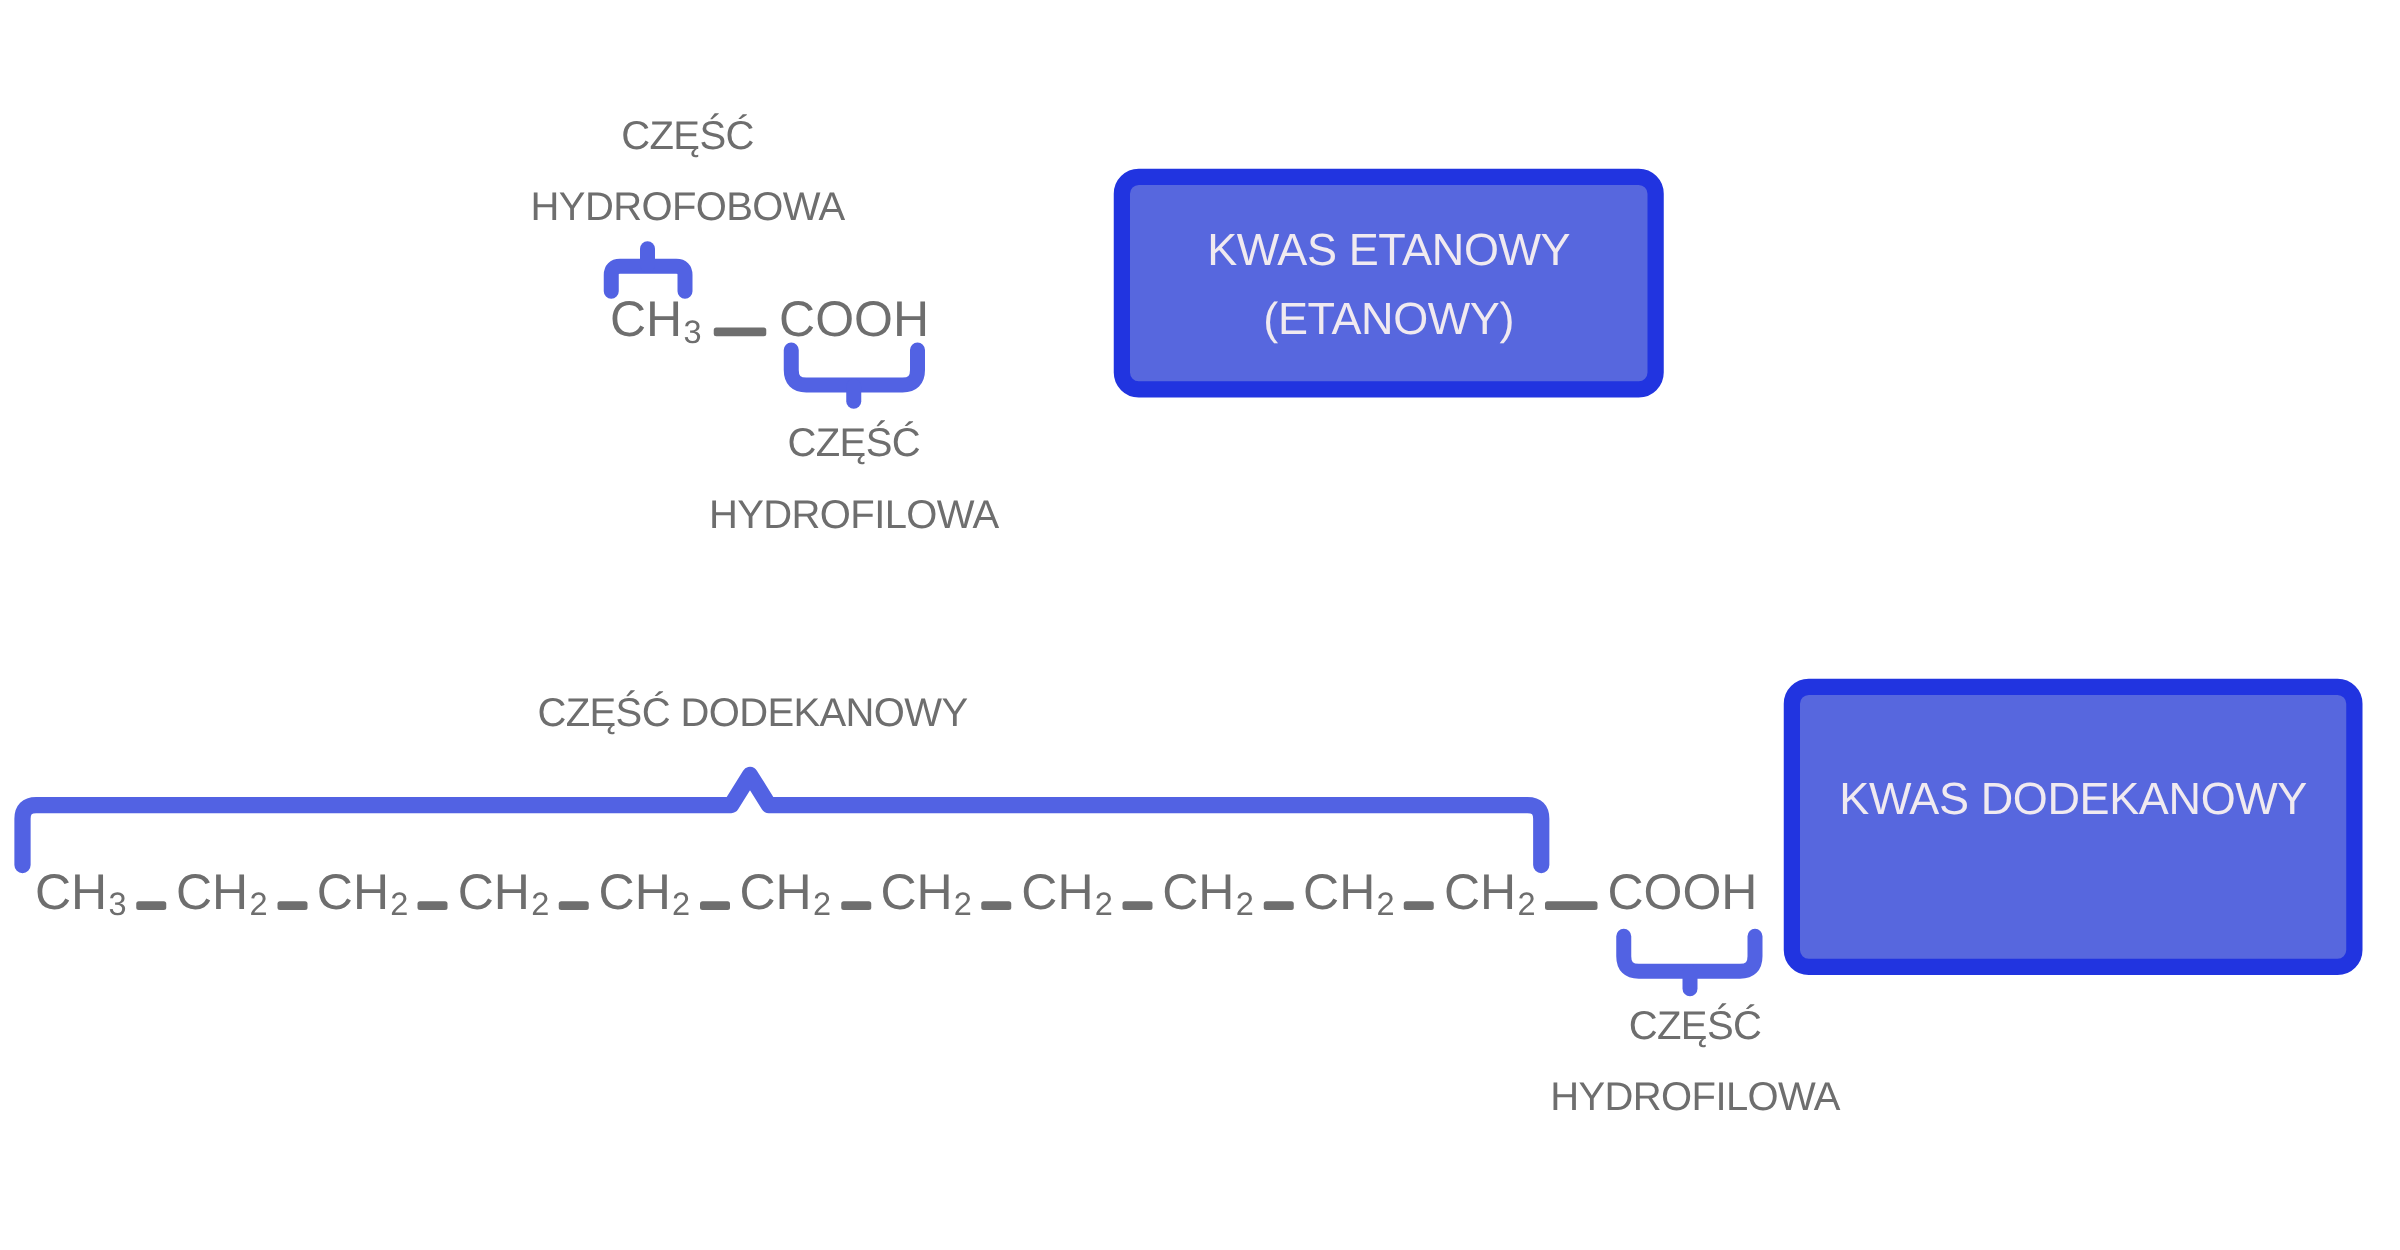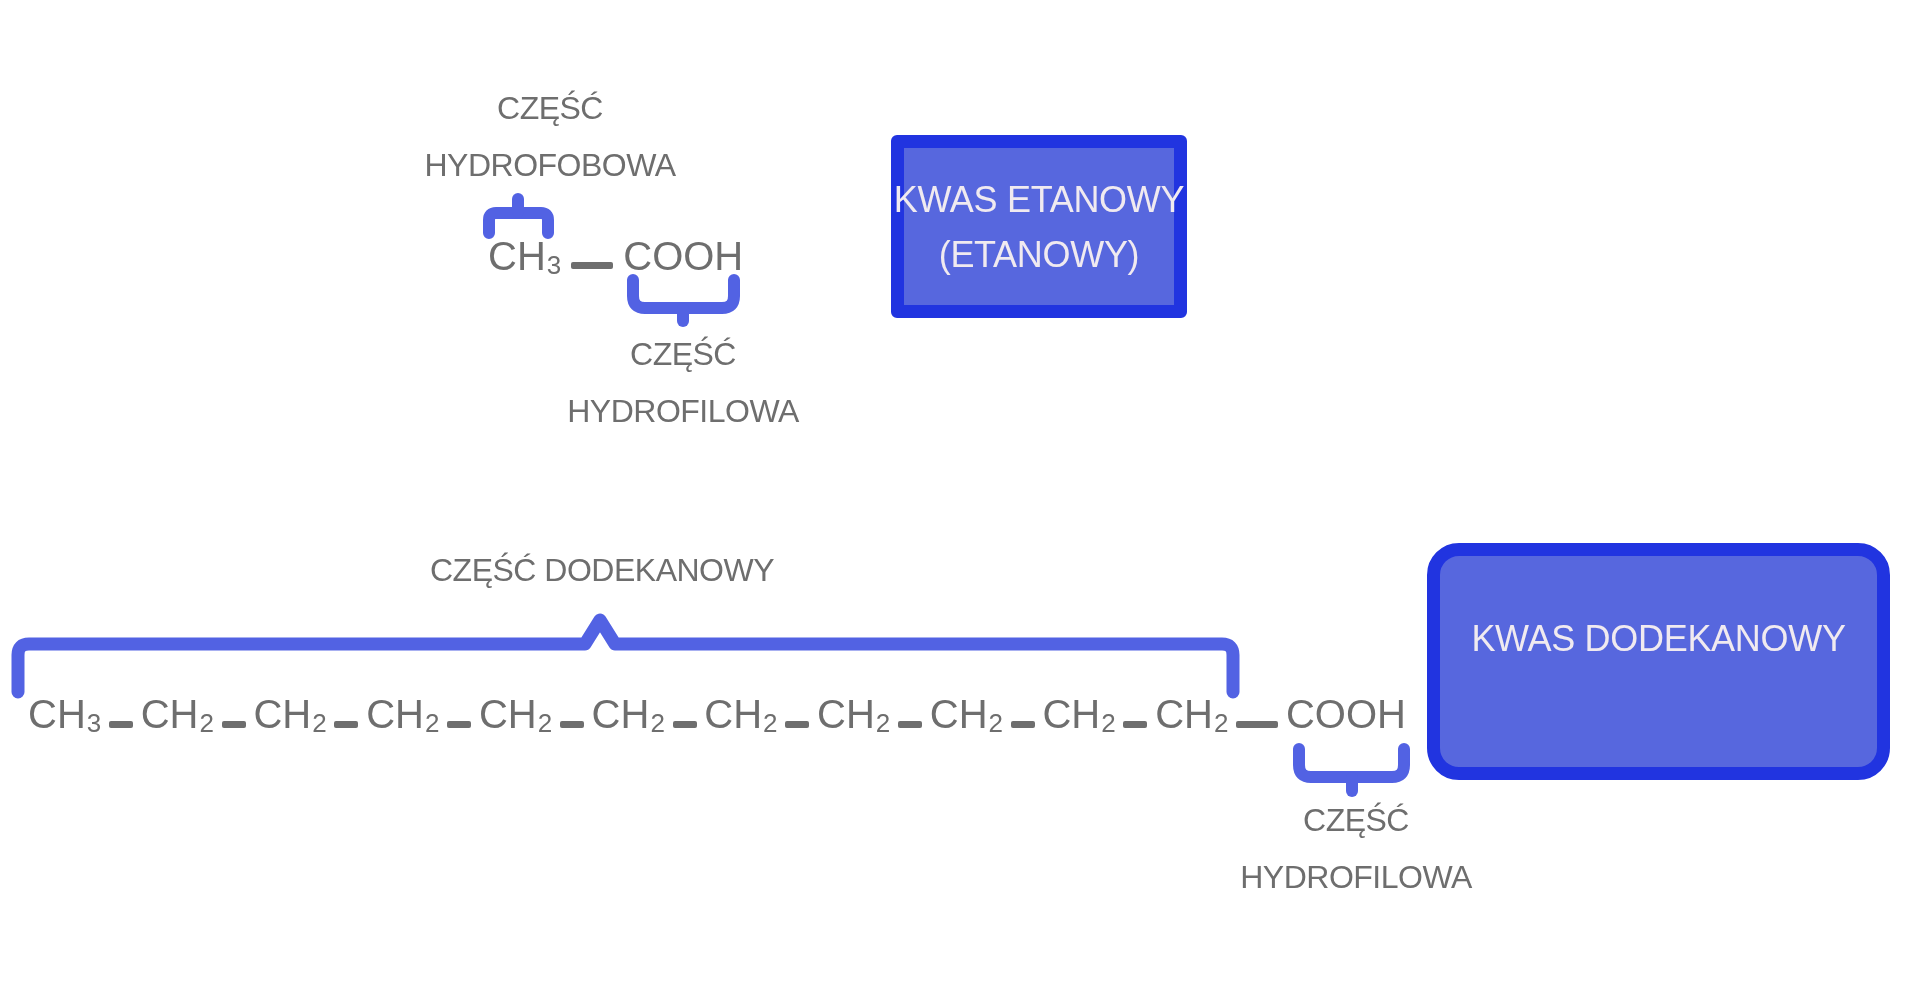--- a/index.html
+++ b/index.html
@@ -40,22 +40,22 @@
   .brace-svg{position:absolute;overflow:visible;}
   .brace-svg path{fill:none;stroke:var(--brace);stroke-linecap:round;stroke-linejoin:round;}
 
   .acid-box{
     position:absolute;background:var(--box-fill);
     border:13px solid var(--box-border);
     display:flex;flex-direction:column;align-items:center;justify-content:center;
     color:var(--box-text);font-size:36px;line-height:55px;text-align:center;
     letter-spacing:-0.3px;white-space:nowrap;
   }
-  .acid-box-top{left:891px;top:135px;width:296px;height:183px;border-radius:6px;}
-  .acid-box-bottom{left:1427px;top:543px;width:463px;height:237px;border-radius:32px;padding-bottom:46px;}
+  .acid-box-top{left:891px;top:135px;width:440px;height:183px;border-radius:20px;}
+  .acid-box-bottom{left:1427px;top:543px;width:463px;height:237px;border-radius:20px;padding-bottom:46px;}
 </style>
 </head>
 <body>
 
 <div class="stage">
 
   <div class="label" style="left:370px;top:80px;width:360px;">
     <div>CZĘŚĆ</div>
     <div>HYDROFOBOWA</div>
   </div>

